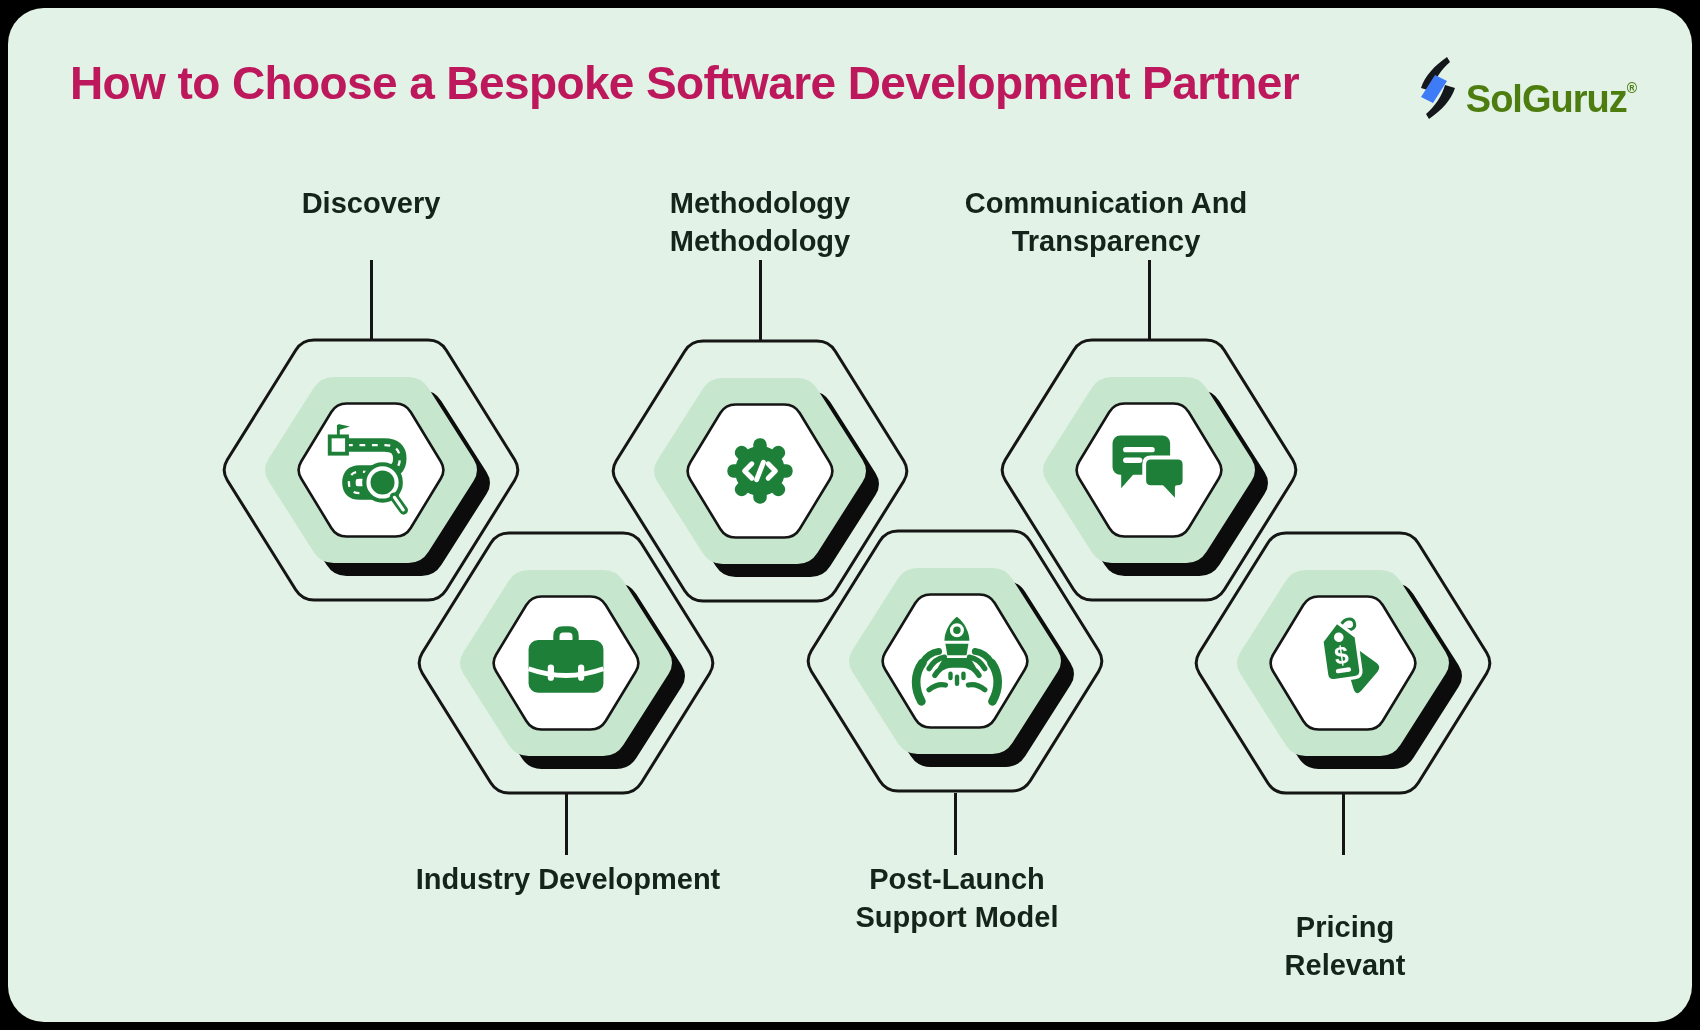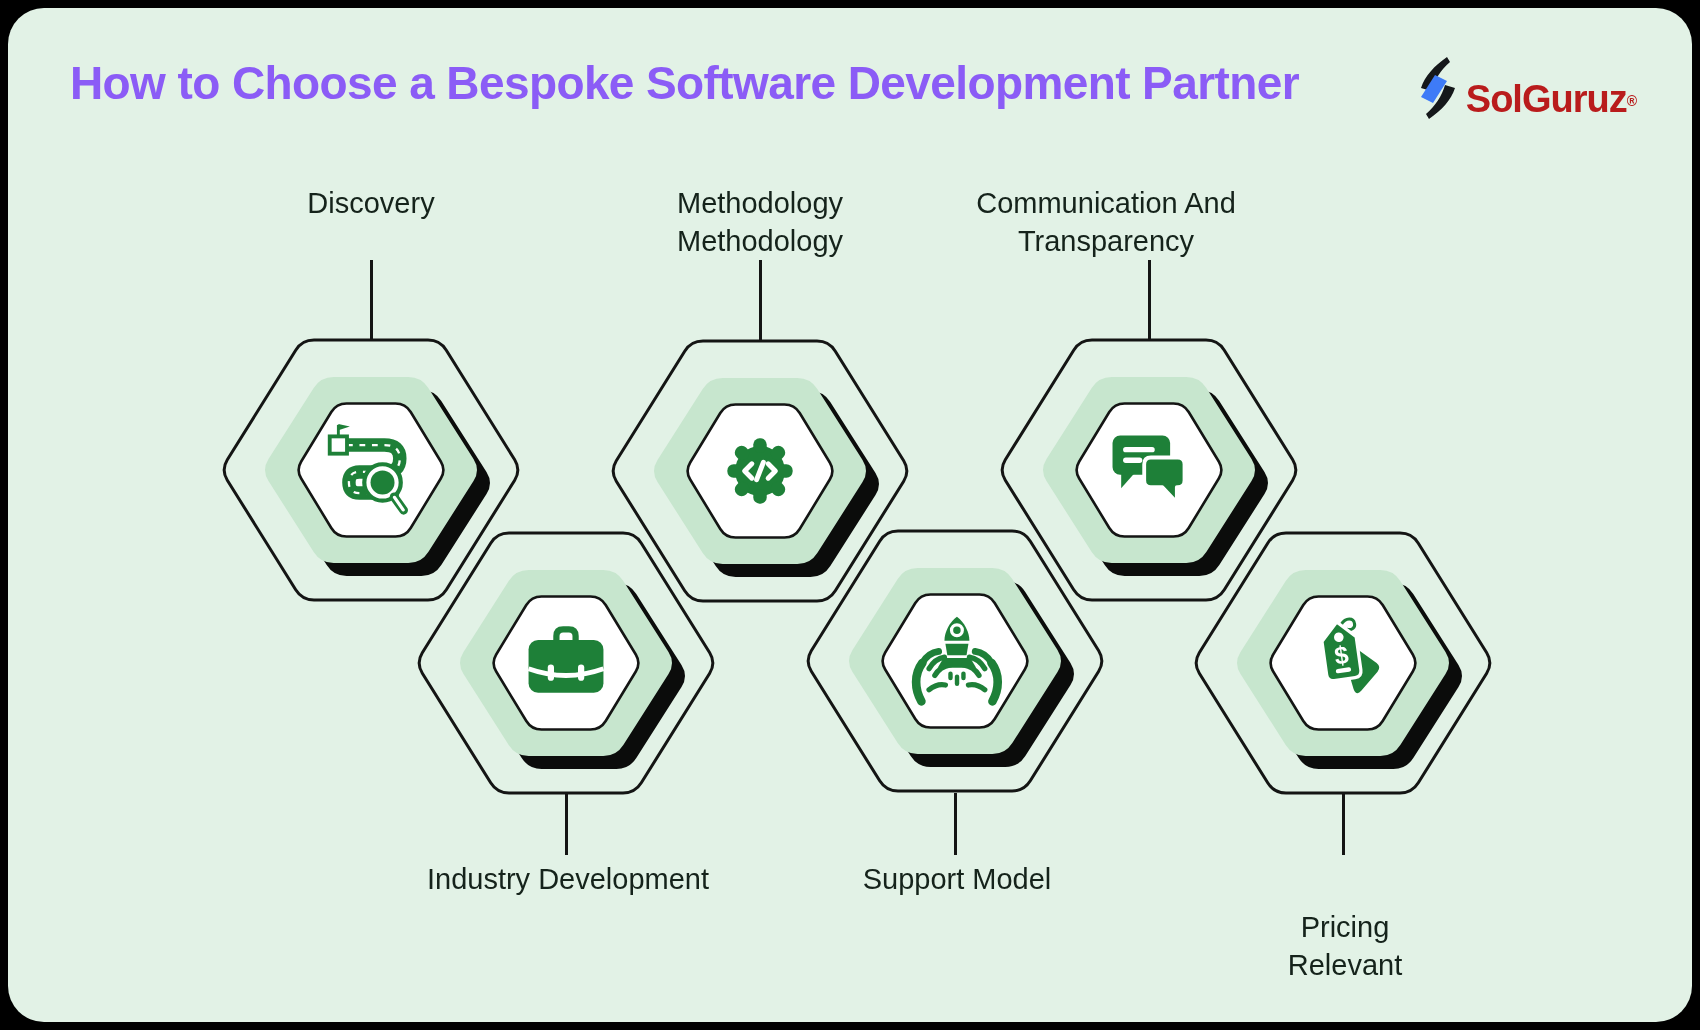--- a/index.html
+++ b/index.html
@@ -13,40 +13,40 @@
   body{
     width:1700px;height:1030px;position:relative;background:#000;
     font-family:"Liberation Sans",sans-serif;overflow:hidden;
   }
   .panel{
     position:absolute;inset:8px;background:var(--bg);
     border-radius:36px;overflow:hidden;
   }
   .title{
     position:absolute;left:62px;top:48px;
-    font-size:46px;font-weight:800;letter-spacing:-0.6px;color:#8b5cf6;
+    font-size:46px;font-weight:800;letter-spacing:-0.6px;color:#be185d;
   }
   .logo{
     position:absolute;top:46px;right:56px;display:flex;align-items:center;gap:7px;
   }
   .logo-text{
-    font-size:38px;font-weight:800;letter-spacing:-1px;color:#b91c1c;display:flex;align-items:center;margin-top:24px;
+    font-size:38px;font-weight:800;letter-spacing:-1px;color:#4d7c0f;display:flex;align-items:flex-start;margin-top:24px;
   }
   .logo-text .reg{font-size:14px;font-weight:700;margin-top:2px;}
   .hex-group{position:absolute;width:300px;height:260px;}
   .hexart{overflow:visible;display:block;}
   .hx-outer{fill:none;stroke:var(--ink);stroke-width:3;}
   .hx-shadow{fill:#0b0c0b;}
   .hx-green{fill:var(--hexfill);}
   .hx-white{fill:#ffffff;stroke:var(--ink);stroke-width:2.6;}
   .icon-use{color:var(--green);}
   .connector{position:absolute;width:3px;background:var(--ink);}
   .hex-label{
     position:absolute;transform:translateX(-50%);text-align:center;
-    font-size:29px;line-height:38px;font-weight:400;color:#15231b;white-space:nowrap;
+    font-size:29px;line-height:38px;font-weight:700;color:#15231b;white-space:nowrap;
   }
   .g1{left:213px;top:332px;}
   .g2{left:602px;top:333px;}
   .g3{left:991px;top:332px;}
   .g4{left:408px;top:525px;}
   .g5{left:797px;top:523px;}
   .g6{left:1185px;top:525px;}
 </style>
 </head>
 <body>
@@ -235,20 +235,21 @@
         </g>
       <path class="hx-white" transform="translate(75,63.5)" d="M5.2,75.0 Q0.0,66.5 5.2,58.0 L35.3,8.5 Q40.5,0.0 50.5,0.0 L99.5,0.0 Q109.5,0.0 114.7,8.5 L144.8,58.0 Q150.0,66.5 144.8,75.0 L114.7,124.5 Q109.5,133.0 99.5,133.0 L50.5,133.0 Q40.5,133.0 35.3,124.5 Z"></path>
       <use class="icon-use" x="102" y="82" width="96" height="96" href="#sym-price-tags"></use>
     </svg>
   </div>
 
   <div class="hex-label" style="left:560px;top:852px">
     <div>Industry Development</div>
   </div>
   <div class="hex-label" style="left:949px;top:852px">
+    <div>Post-Launch</div>
     <div>Support Model</div>
   </div>
   <div class="hex-label" style="left:1337px;top:900px">
     <div>Pricing</div>
     <div>Relevant</div>
   </div>
 
 </div>
 
 </body></html>

